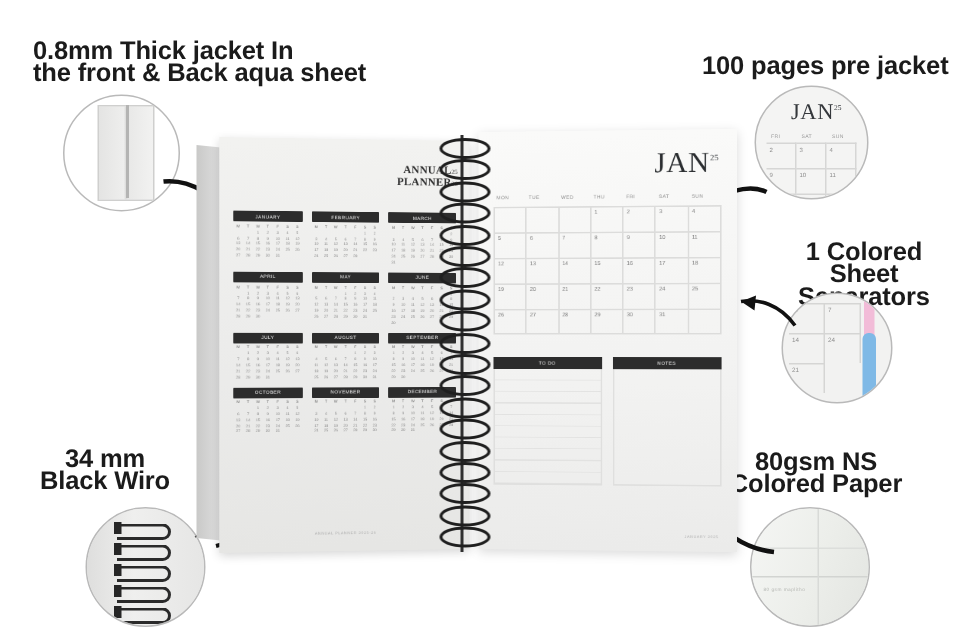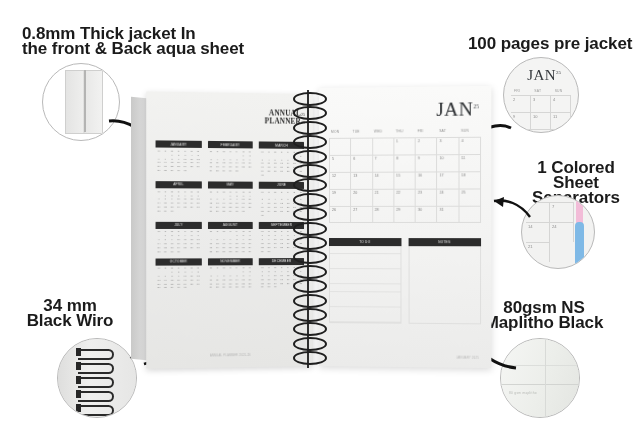--- a/index.html
+++ b/index.html
@@ -309,21 +309,21 @@
 <div class="stage">
 
   <div class="caption cap-jacket">0.8mm Thick jacket In
 the front &amp; Back aqua sheet</div>
   <div class="caption cap-pages">100 pages pre jacket</div>
   <div class="caption cap-sep">1 Colored
 Sheet Separators</div>
   <div class="caption cap-wiro">34 mm
 Black Wiro</div>
   <div class="caption cap-paper">80gsm NS
-Maplitho Black</div>
+Colored Paper</div>
 
   <div class="mag mag-jacket">
     <div class="jacket-slab"></div>
     <div class="jacket-spine"></div>
   </div>
 
   <div class="mag mag-pages">
     <div class="mini-cal">
       <div class="mini-cal-title">
         <span>JAN</span><sup>25</sup>

